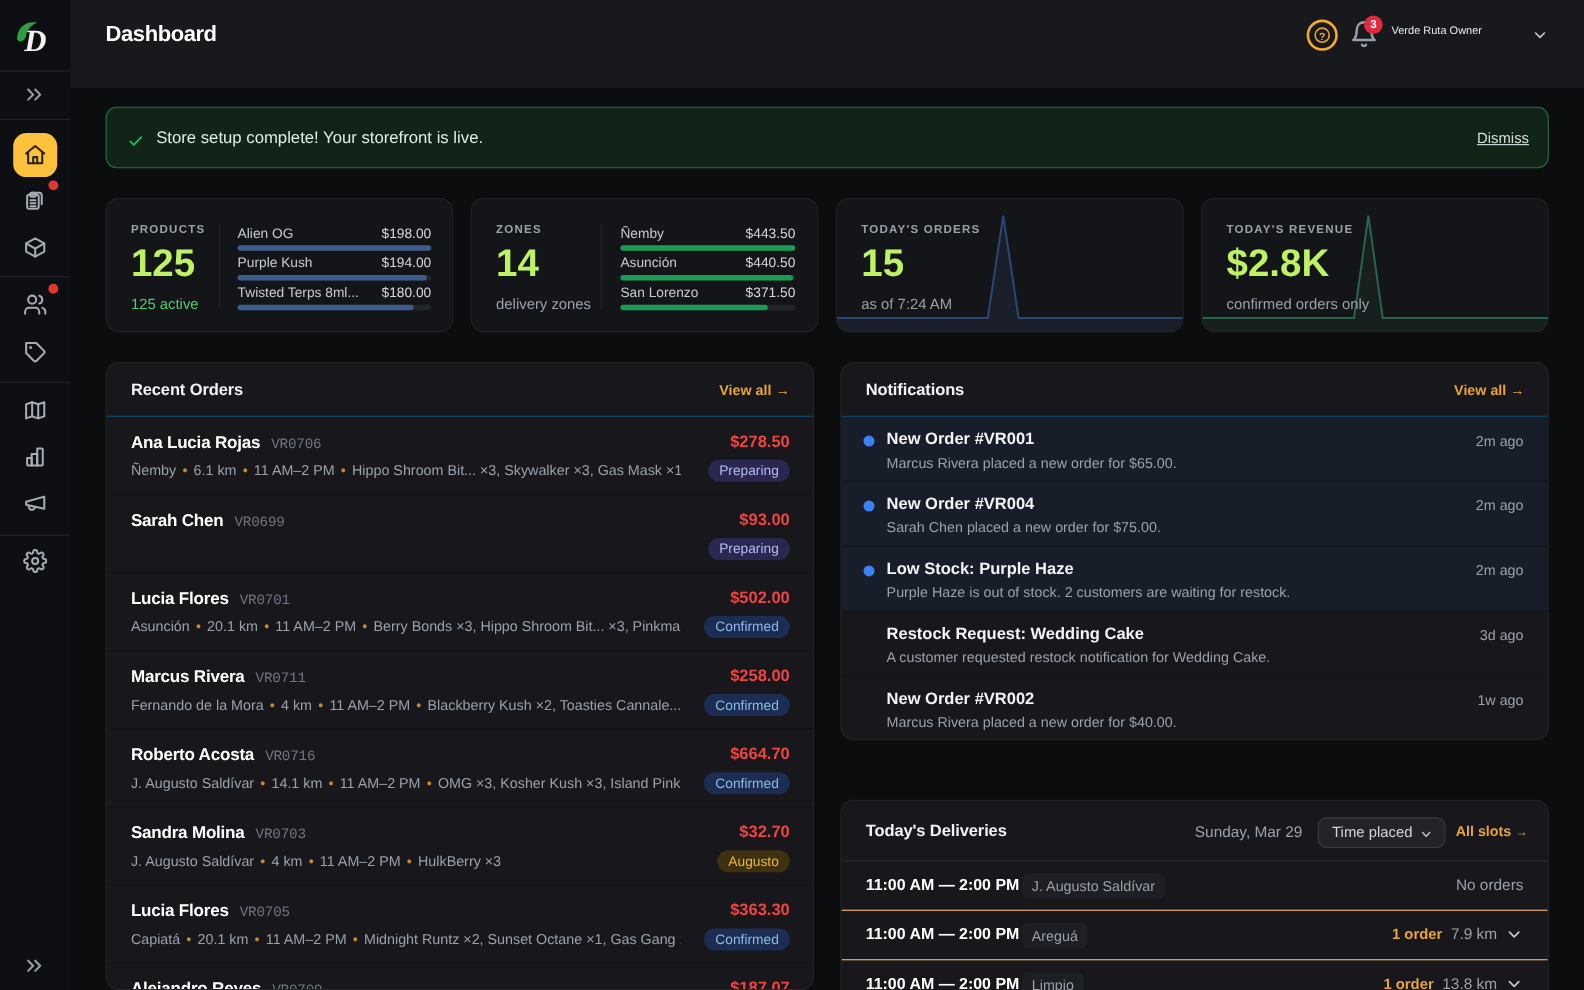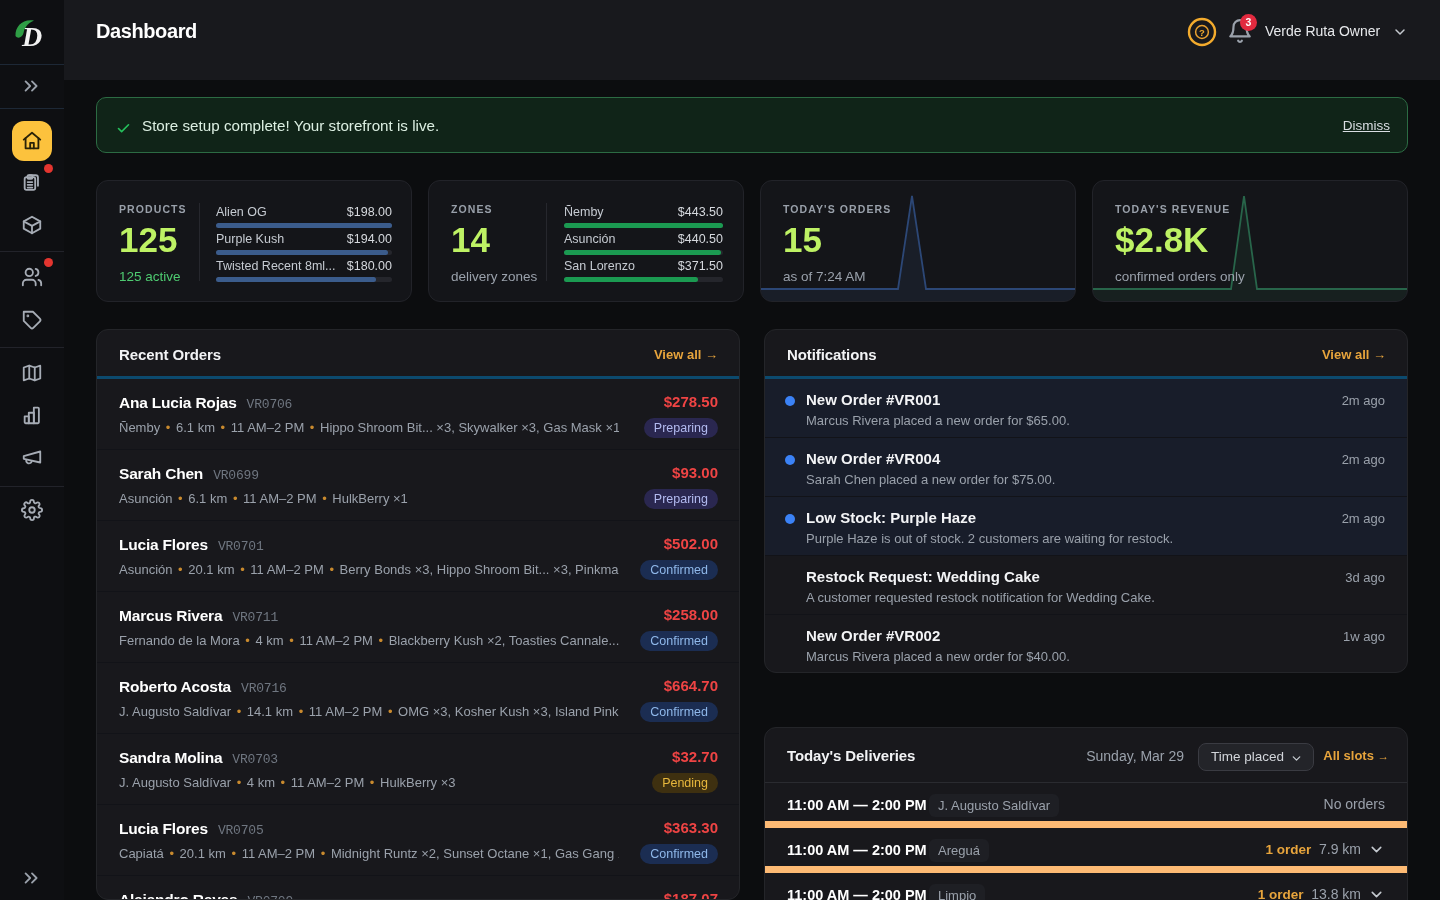--- a/index.html
+++ b/index.html
@@ -6,21 +6,21 @@
 html,body { width:1440px; height:900px; overflow:hidden; background:#0c0d0f;
   font-family:"Liberation Sans",sans-serif; color:#e5e7eb; }
 .abs { position:absolute; }
 
 #topbar { position:absolute; left:64px; top:0; width:1376px; height:80px; background:#18191d; }
 #title { position:absolute; left:32px; top:20px; font-size:20px; font-weight:700; color:#fff; letter-spacing:-0.4px; }
 #help { position:absolute; left:1111px; top:5px; }
 #bell { position:absolute; left:1163px; top:18px; }
 #badge { position:absolute; left:1176px; top:14px; width:17px; height:17px; border-radius:50%;
   background:#e22a3f; color:#fff; font-size:10.5px; font-weight:700; text-align:center; line-height:17px; }
-#uname { position:absolute; left:1201px; top:23px; font-size:14px; color:#e7e9ec; }
+#uname { position:absolute; left:1201px; top:23px; font-size:10px; color:#e7e9ec; }
 #uchev { position:absolute; left:1328px; top:24px; }
 
 #sidebar { position:absolute; left:0; top:0; width:64px; height:900px; background:#0e0f12; }
 .sline { position:absolute; left:0; width:64px; height:1px; background:#1d2836; }
 .sdiv { position:absolute; left:0px; width:64px; height:1px; background:#22232a; }
 .sicon { position:absolute; left:21px; width:22px; height:22px; color:#a6acb5; }
 #homebtn { position:absolute; left:12px; top:121px; width:40px; height:40px; border-radius:12px; background:#fcc23d; }
 #homebtn svg { position:absolute; left:9px; top:9px; color:#2a2208; }
 .reddot { position:absolute; width:9px; height:9px; border-radius:50%; background:#e3352f; left:44px; }
 
@@ -39,21 +39,21 @@
 .minirows { position:absolute; top:24px; }
 .minirow { height:27px; }
 .minirow .t { display:flex; justify-content:space-between; font-size:12.5px; line-height:15px; color:#c6cbd2; }
 .minirow .t .p { color:#d6d9de; }
 .bar { height:5px; border-radius:2.5px; background:#25262c; margin-top:3px; }
 .bar i { display:block; height:5px; border-radius:2.5px; }
 .blue .bar i { background:#3b5c8c; }
 .green .bar i { background:#1b9a51; }
 
 .panel { position:absolute; background:#18181c; border:1px solid #242529; border-radius:12px; overflow:hidden; }
-.phead { position:relative; height:49px; border-bottom:3px solid #0c4a6e; }
+.phead { position:relative; height:49px; border-bottom:1px solid #0c4a6e; }
 .phead .pt { position:absolute; left:22px; top:16px; font-size:15px; font-weight:700; color:#f2f3f5; letter-spacing:-0.1px; }
 .viewall { position:absolute; right:21px; top:17px; font-size:13px; font-weight:700; color:#e7a43c; }
 .viewall .ar { font-size:13px; font-weight:400; }
 
 .orow { position:relative; height:71px; border-bottom:1px solid #121318; }
 .orow .nm { position:absolute; left:22px; top:15px; font-size:15.5px; font-weight:700; color:#fff; letter-spacing:-0.2px; }
 .orow .oid { font-family:"Liberation Mono",monospace; font-size:13px; font-weight:400; color:#6f7680; margin-left:10px; }
 .orow .meta { position:absolute; left:22px; top:41px; font-size:13px; color:#9aa1ab; white-space:nowrap; width:500px; overflow:hidden; }
 .orow .meta b { color:#c98a2e; font-weight:400; margin:0 2px; }
 .orow .price { position:absolute; right:21px; top:14px; font-size:15px; font-weight:700; color:#ef4444; }
@@ -70,21 +70,21 @@
 .nrow .nd { position:absolute; left:41px; top:34px; font-size:13px; color:#9aa1ab; }
 .nrow .ago { position:absolute; right:22px; top:14px; font-size:13px; color:#9aa1ab; }
 
 #dhead { position:relative; height:55px; border-bottom:1px solid #2a2b30; }
 #dhead .pt { position:absolute; left:22px; top:19px; font-size:15px; font-weight:700; color:#f2f3f5; letter-spacing:-0.1px; }
 #dhead .date { position:absolute; right:223px; top:20px; font-size:14px; color:#9aa1ab; }
 #dhead .sel { position:absolute; right:93px; top:15px; width:116px; height:28px; border:1px solid #3a3b42;
   background:#232429; border-radius:8px; font-size:13.5px; color:#d2d5da; line-height:26px; padding-left:12px; }
 #dhead .sel svg { position:absolute; right:10px; top:8px; }
 #dhead .allslots { position:absolute; right:18px; top:20px; font-size:13px; font-weight:700; color:#e7a43c; }
-.drow { position:relative; height:45px; border-bottom:7px solid #fdba74; }
+.drow { position:relative; height:45px; border-bottom:1px solid #fdba74; }
 .drow .tm { position:absolute; left:22px; top:14px; font-size:14.5px; font-weight:700; color:#fff; }
 .drow .chip { position:absolute; left:164px; top:11px; height:23px; line-height:23px; padding:0 9px;
   background:#1e1f24; border-radius:6px; font-size:13px; color:#9aa1ab; }
 .drow .right { position:absolute; right:22px; top:13px; font-size:14px; color:#9aa1ab; }
 .drow .right b { color:#e7a43c; font-size:13.5px; }
 .drow .right svg { vertical-align:-4px; margin-left:7px; }
 </style>
 </head>
 <body>
 <div id="topbar">
@@ -204,21 +204,21 @@
         <div class="t">
           <span>Purple Kush</span>
           <span class="p">$194.00</span>
         </div>
         <div class="bar">
           <i style="width:98%"></i>
         </div>
       </div>
     <div class="minirow">
         <div class="t">
-          <span>Twisted Recent 8ml...</span>
+          <span>Twisted Terps 8ml...</span>
           <span class="p">$180.00</span>
         </div>
         <div class="bar">
           <i style="width:91%"></i>
         </div>
       </div>
   </div>
 </div>
 <div class="card green" style="left:428px">
   <div class="lbl">ZONES</div>
@@ -280,21 +280,20 @@
       <div class="viewall">View all <span class="ar">→</span></div>
     </div>
   <div class="orow">
     <div class="nm">Ana Lucia Rojas<span class="oid">VR0706</span></div>
     <div class="meta">Ñemby <b>•</b> 6.1 km <b>•</b> 11 AM–2 PM <b>•</b> Hippo Shroom Bit... ×3, Skywalker ×3, Gas Mask ×1, +2...</div>
     <div class="price">$278.50</div>
       <div class="pill preparing">Preparing</div>
   </div>
   <div class="orow">
     <div class="nm">Sarah Chen<span class="oid">VR0699</span></div>
-    <div class="meta">Asunción <b>•</b> 6.1 km <b>•</b> 11 AM–2 PM <b>•</b> HulkBerry ×1</div>
     <div class="price">$93.00</div>
       <div class="pill preparing">Preparing</div>
   </div>
   <div class="orow">
     <div class="nm">Lucia Flores<span class="oid">VR0701</span></div>
     <div class="meta">Asunción <b>•</b> 20.1 km <b>•</b> 11 AM–2 PM <b>•</b> Berry Bonds ×3, Hippo Shroom Bit... ×3, Pinkman ...</div>
     <div class="price">$502.00</div>
       <div class="pill confirmed">Confirmed</div>
   </div>
   <div class="orow">
@@ -306,21 +305,21 @@
   <div class="orow">
     <div class="nm">Roberto Acosta<span class="oid">VR0716</span></div>
     <div class="meta">J. Augusto Saldívar <b>•</b> 14.1 km <b>•</b> 11 AM–2 PM <b>•</b> OMG ×3, Kosher Kush ×3, Island Pink ×3, ...</div>
     <div class="price">$664.70</div>
       <div class="pill confirmed">Confirmed</div>
   </div>
   <div class="orow">
     <div class="nm">Sandra Molina<span class="oid">VR0703</span></div>
     <div class="meta">J. Augusto Saldívar <b>•</b> 4 km <b>•</b> 11 AM–2 PM <b>•</b> HulkBerry ×3</div>
     <div class="price">$32.70</div>
-      <div class="pill pending">Pending</div>
+      <div class="pill pending">Augusto</div>
   </div>
   <div class="orow">
     <div class="nm">Lucia Flores<span class="oid">VR0705</span></div>
     <div class="meta">Capiatá <b>•</b> 20.1 km <b>•</b> 11 AM–2 PM <b>•</b> Midnight Runtz ×2, Sunset Octane ×1, Gas Gang 100...</div>
     <div class="price">$363.30</div>
       <div class="pill confirmed">Confirmed</div>
   </div>
   <div class="orow">
     <div class="nm">Alejandro Reyes<span class="oid">VR0709</span></div>
 

